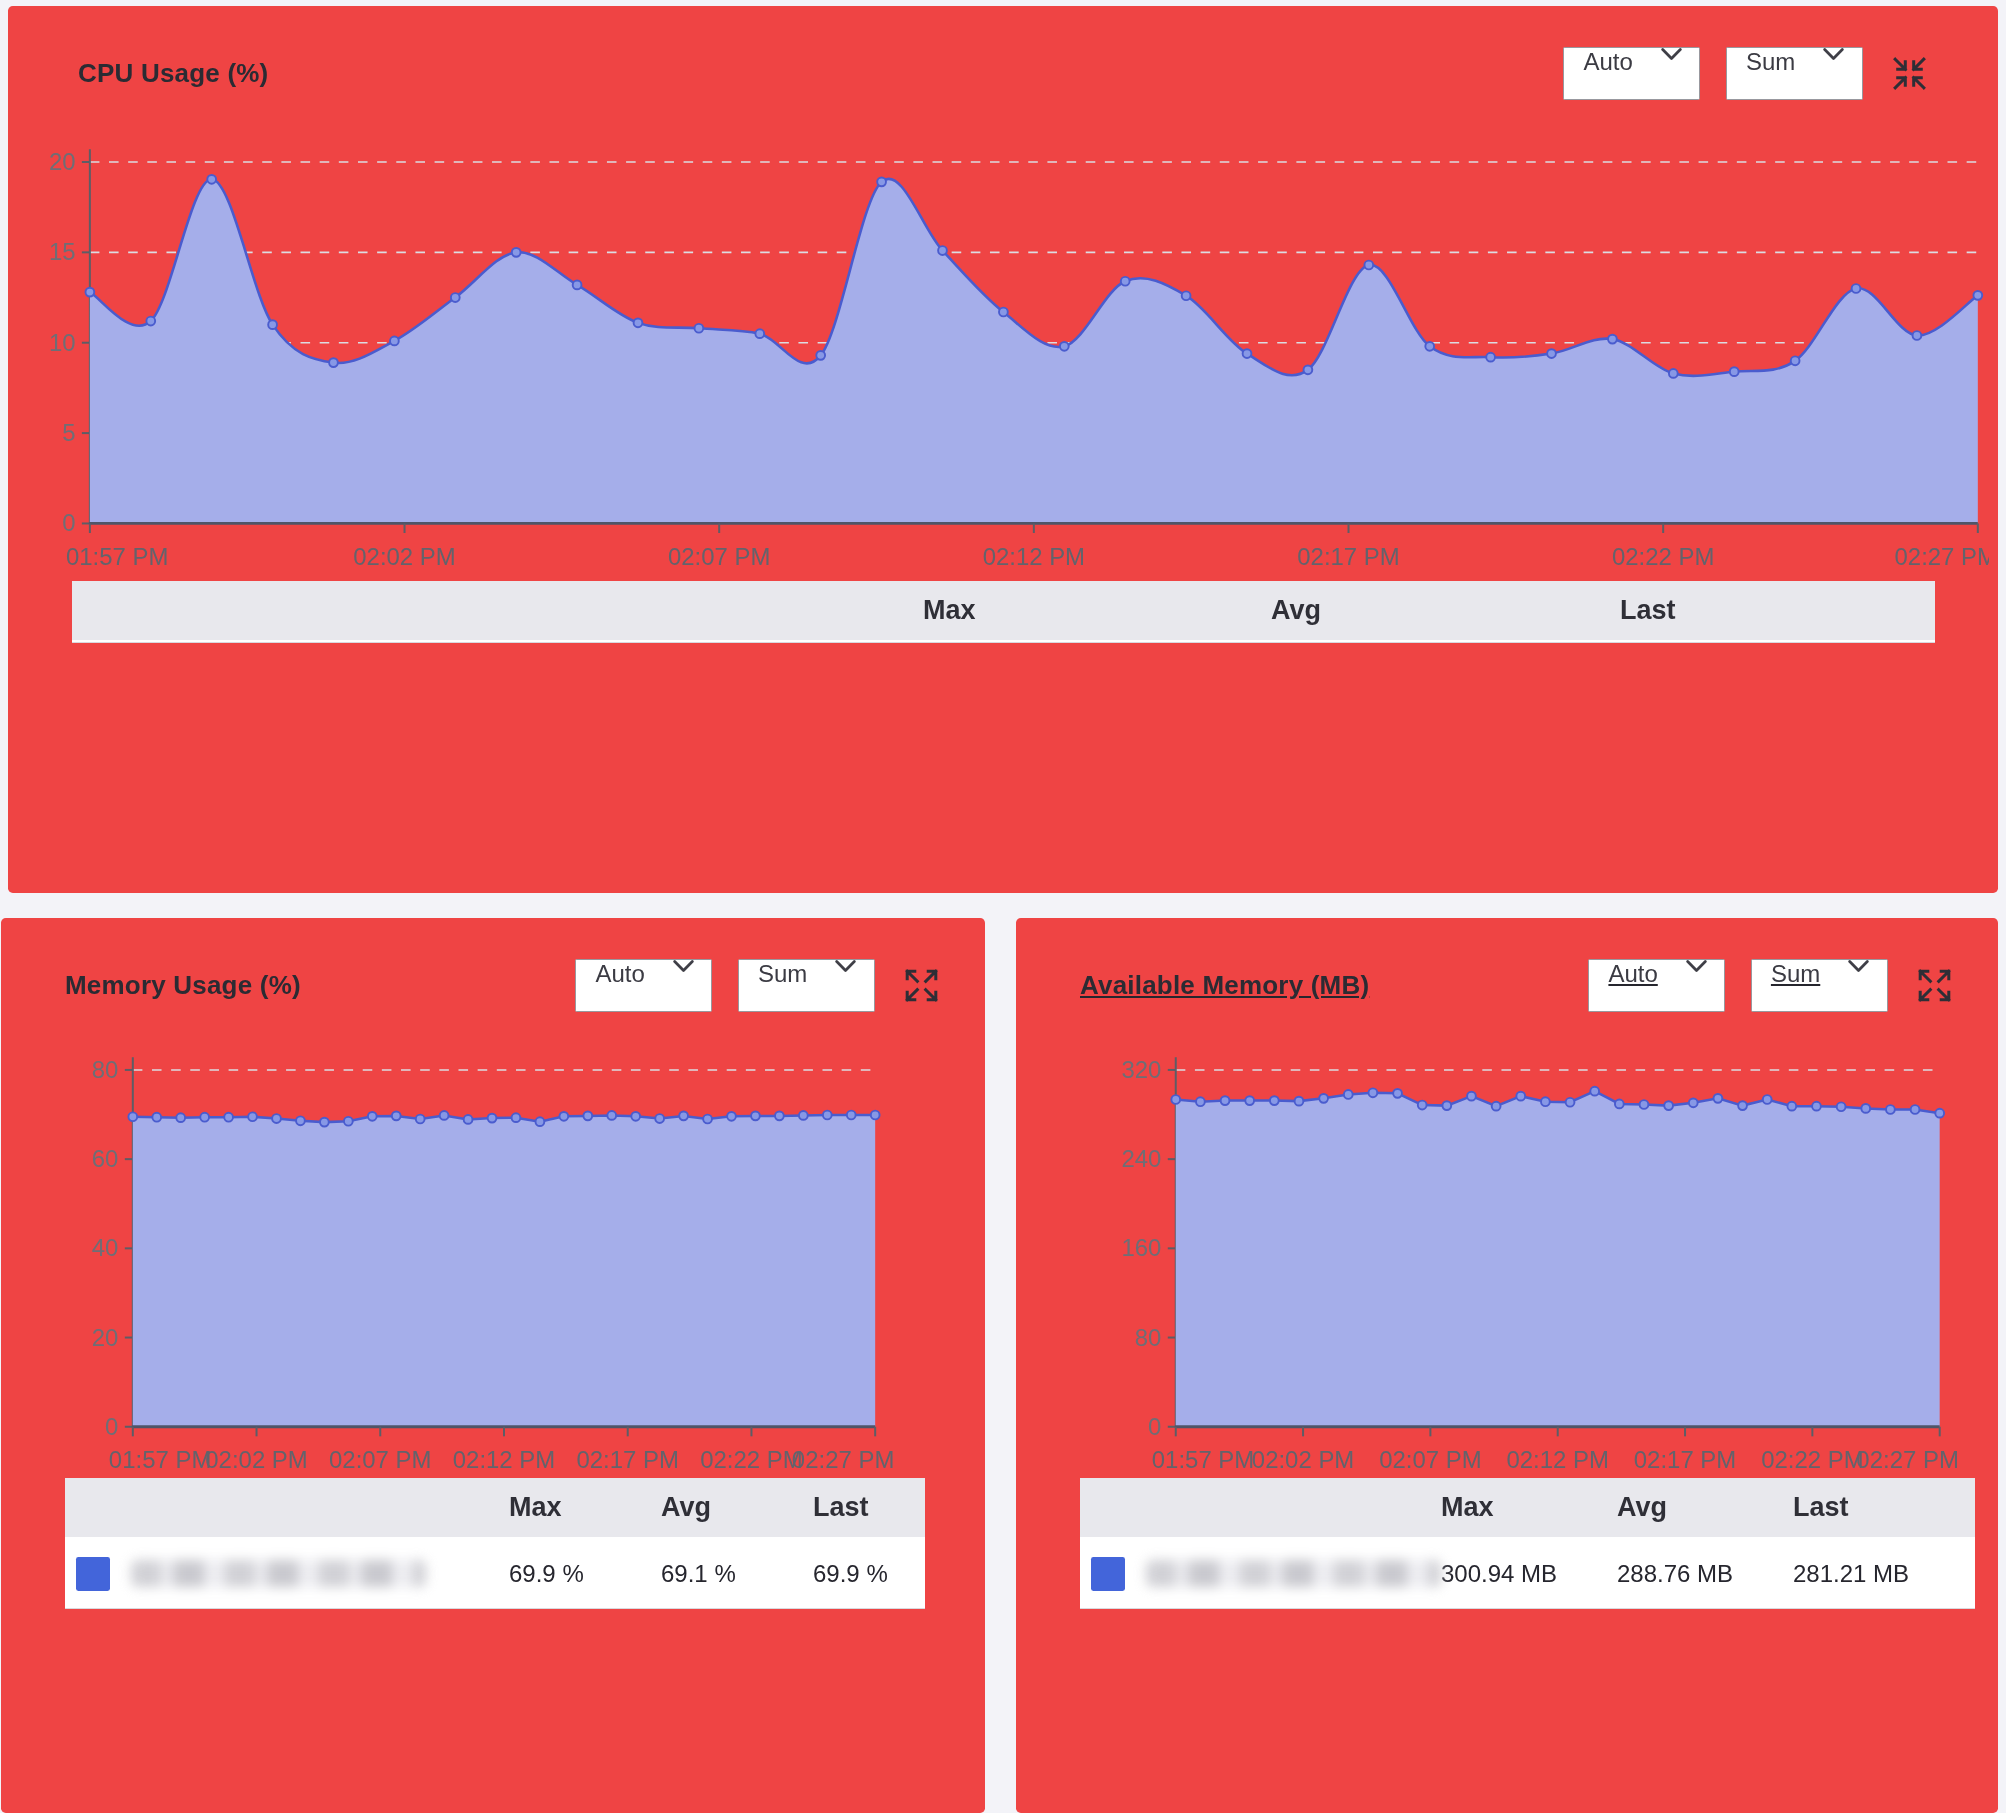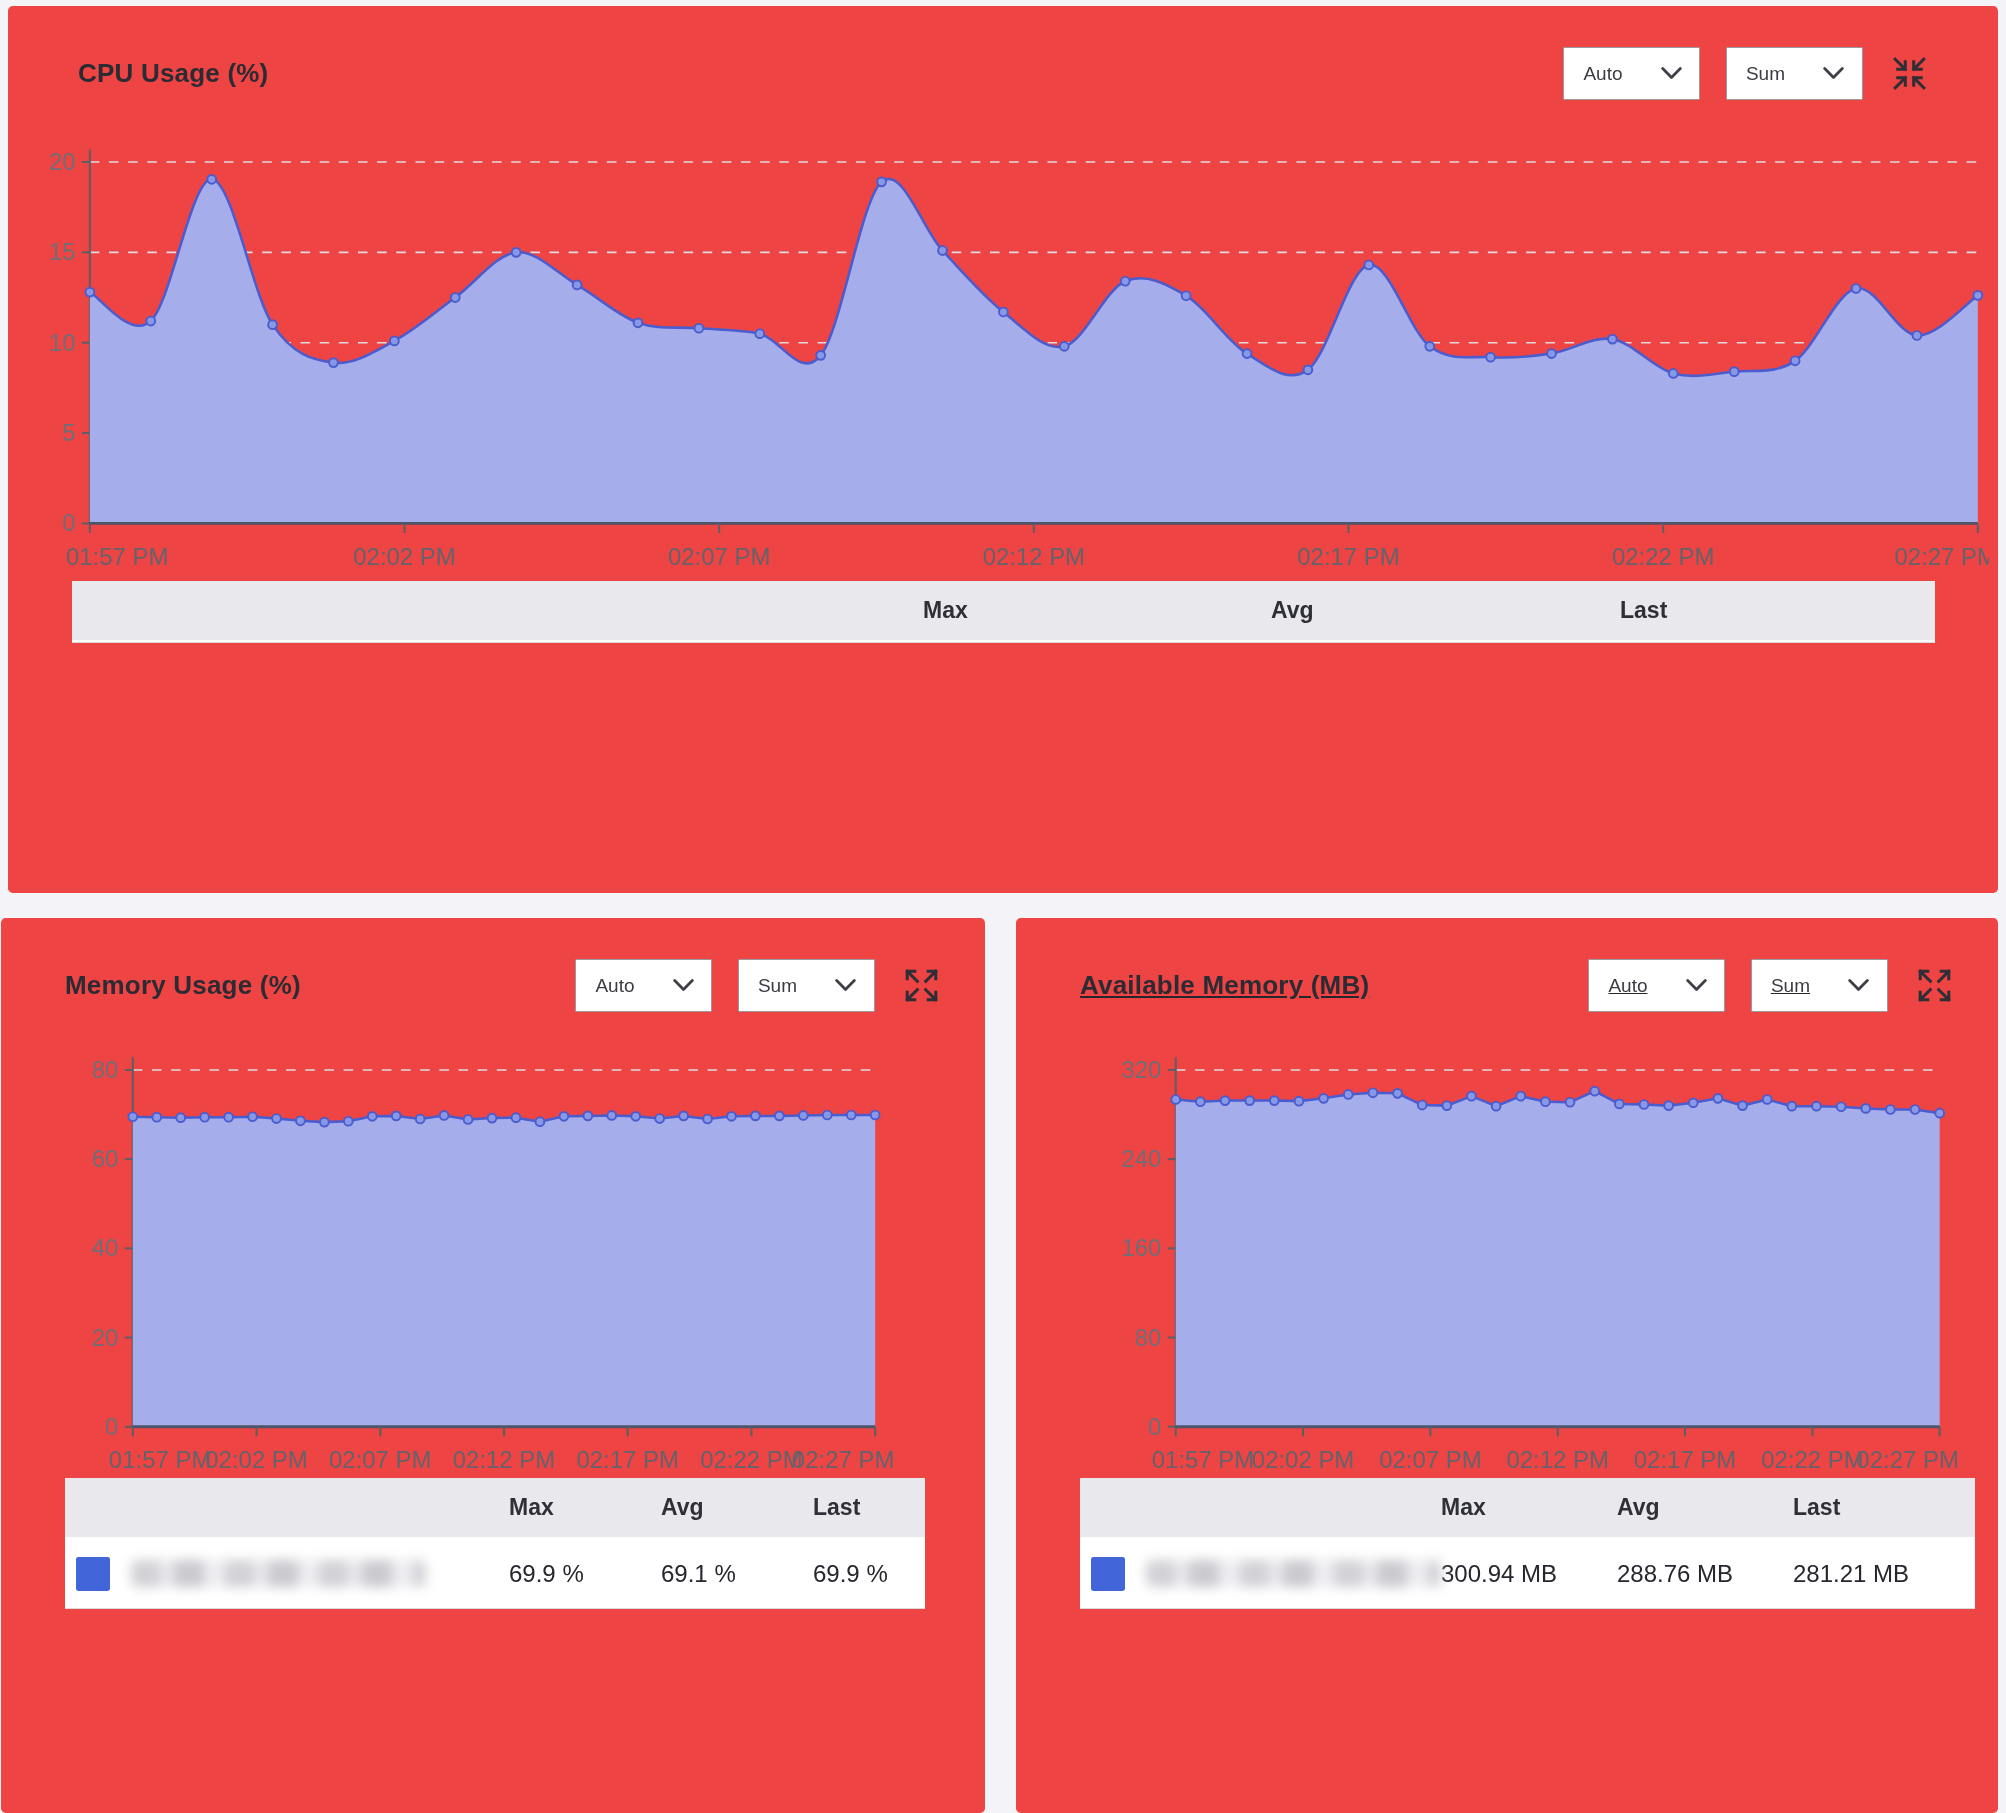--- a/index.html
+++ b/index.html
@@ -32,29 +32,28 @@
     letter-spacing:0.2px;
   }
   .controls {
     margin-left:auto;
     display:flex;
     align-items:center;
     gap:25.5px;
   }
   .select {
     display:inline-flex;
-    align-items:center;
     justify-content:space-between;
     width:137px;
     height:53px;
     border:1.6px solid #98989e;
     border-radius:1.6px;
     background:#fff;
     padding:0 17.6px 0 19px;
-    font-size:19px;
+    font-size:24px;
     color:#3b3b43;
     cursor:pointer;
   }
   .iconbtn {
     background:none;
     border:none;
     margin-left:1.6px;
     width:38px;
     height:38px;
     display:flex;
@@ -75,21 +74,21 @@
 
   .trow { display:grid; align-items:center; }
   #panel-cpu   .trow { grid-template-columns:851px 348px 349px 1fr; }
   #panel-mem   .trow { grid-template-columns:444px 152px 152px 1fr; }
   #panel-avail .trow { grid-template-columns:361px 176px 176px 1fr; }
   .thead {
     background:#e8e8ed;
     height:61px;
     border-bottom:2.4px solid #ffffff;
     font-weight:700;
-    font-size:23px;
+    font-size:27px;
     color:#2f2f37;
   }
   .tbody {
     background:#fff;
     height:69px;
     font-size:24px;
     color:#26262e;
   }
   .legend-cell {
     display:flex;

